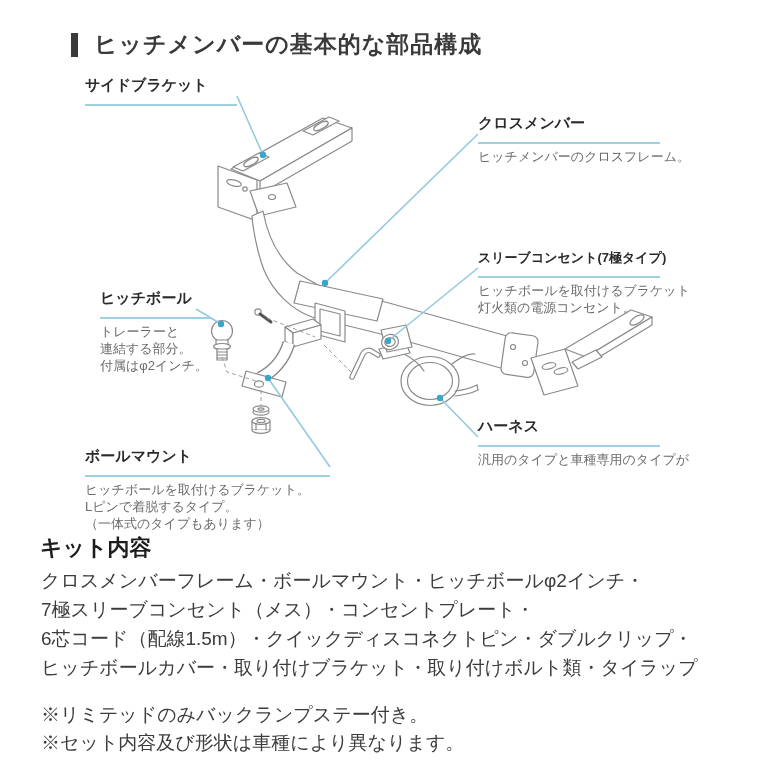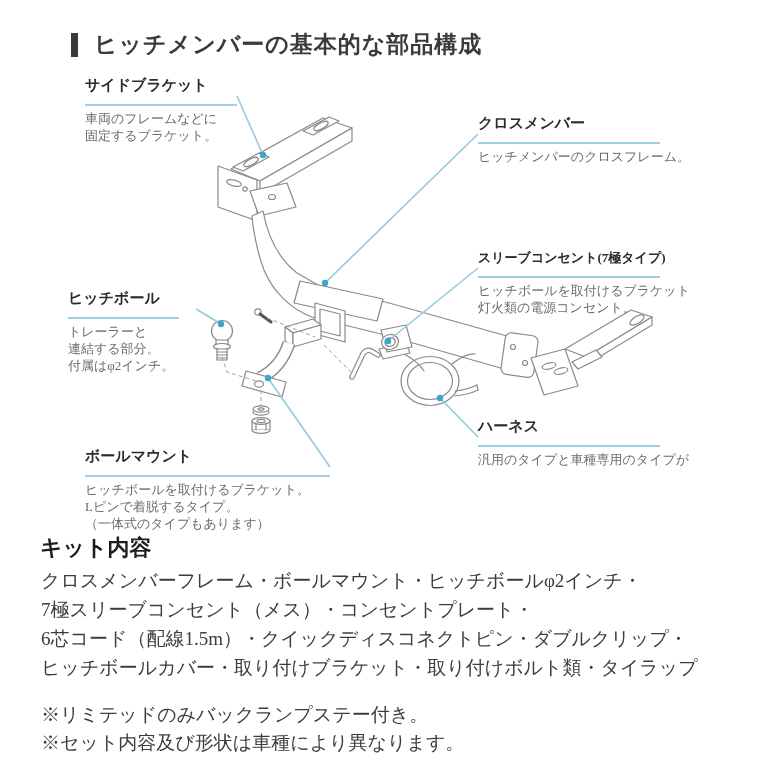--- a/index.html
+++ b/index.html
@@ -8,21 +8,21 @@
     --underline:#9fd0e2;
     --drawing-line:#8a8a8a;
     --title-text:#3a3a3a;
     --body-text:#3c3c3c;
     --desc-text:#6b6b6b;
     --bg:#ffffff;
   }
   html,body{margin:0;padding:0;background:#fff;}
   #screen{
     position:relative;width:778px;height:779px;background:var(--bg);
-    overflow:hidden;font-family:Liberation Serif, serif;
+    overflow:hidden;font-family:Liberation Sans, sans-serif;
   }
   .abs{position:absolute;}
   
   .title-row{left:71px;top:29px;display:flex;align-items:center;gap:16px;}
   .title-bar{width:7px;height:24px;background:var(--title-text);}
   .title-text{font-size:23px;font-weight:bold;color:var(--title-text);letter-spacing:1px;white-space:nowrap;}
   
   .part{position:absolute;}
   .part-label{
     font-size:15px;font-weight:bold;color:#2b2b2b;line-height:1.2;
@@ -175,42 +175,38 @@
     </g>
   </svg>
 
   <div class="abs title-row">
     <div class="title-bar"></div>
     <div class="title-text">ヒッチメンバーの基本的な部品構成</div>
   </div>
 
   <div class="part" style="left:85px;top:76px;">
     <div class="part-label w152">サイドブラケット</div>
-    <div class="part-desc">
-      <div>車両のフレームなどに</div>
-      <div>固定するブラケット。</div>
-    </div>
   </div>
 
   <div class="part" style="left:478px;top:114px;">
     <div class="part-label w182">クロスメンバー</div>
     <div class="part-desc">
       <div>ヒッチメンバーのクロスフレーム。</div>
     </div>
   </div>
 
   <div class="part" style="left:478px;top:250px;">
     <div class="part-label small w182">スリーブコンセント(7極タイプ)</div>
     <div class="part-desc">
       <div>ヒッチボールを取付けるブラケット</div>
       <div>灯火類の電源コンセント。</div>
     </div>
   </div>
 
-  <div class="part" style="left:68px;top:289px;">
+  <div class="part" style="left:100px;top:289px;">
     <div class="part-label w111">ヒッチボール</div>
     <div class="part-desc">
       <div>トレーラーと</div>
       <div>連結する部分。</div>
       <div>付属はφ2インチ。</div>
     </div>
   </div>
 
   <div class="part" style="left:478px;top:417px;">
     <div class="part-label w182">ハーネス</div>

